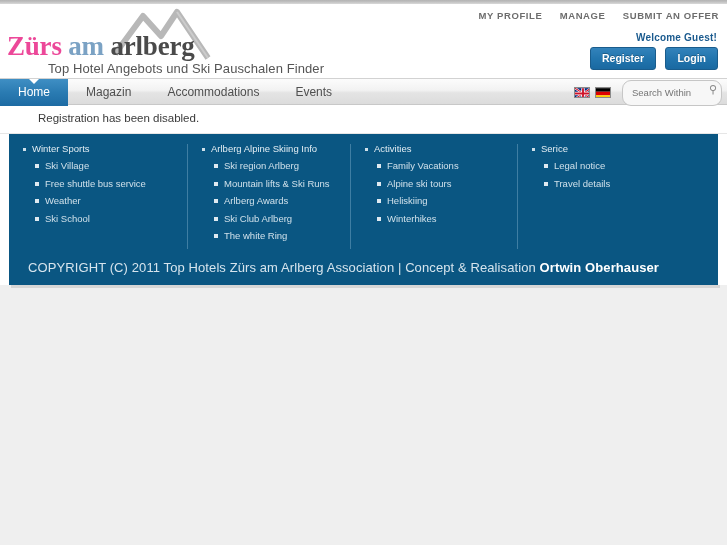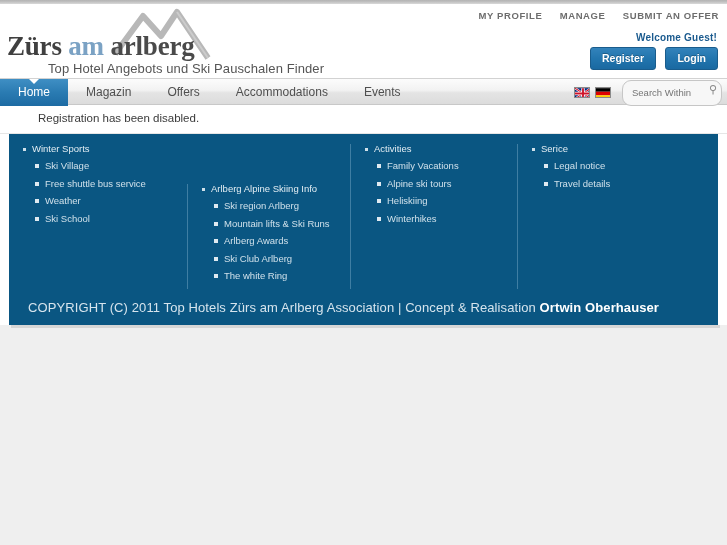--- a/index.html
+++ b/index.html
@@ -36,21 +36,21 @@
   }
   #logo-wordmark {
     position: absolute; left: 2px; top: 25px;
     font-family: "Liberation Serif", serif;
     font-size: 27px;
     font-weight: bold;
     letter-spacing: -0.2px;
     white-space: nowrap;
     line-height: 1;
   }
-  #logo-wordmark .w1 { color: #404040; }
+  #logo-wordmark .w1 { color: #ec4899; }
   #logo-wordmark .w2 { color: #7ba2c4; }
   #logo-wordmark .w3 { color: #4a4a4a; }
   #logo-tagline {
     position: absolute; left: 3px; top: 53px;
     font-size: 13px;
     color: #555555;
     white-space: nowrap;
     letter-spacing: 0.1px;
     margin-left: 40px;
   }
@@ -194,21 +194,21 @@
   #footcols {
     display: flex;
     padding: 0 0 8px 0;
   }
   .footcol {
     position: relative;
     padding: 0 10px 0 14px;
   }
   .footcol + .footcol { border-left: 1px solid #3f7ea3; }
   .footcol.c1 { width: 178px; }
-  .footcol.c2 { width: 163px; margin-top: 40px; }
+  .footcol.c2 { width: 163px; }
   .footcol.c3 { width: 167px; }
   .footcol.c4 { width: 191px; }
   .foothead {
     font-size: 9.5px;
     color: #e2edf3;
     margin-bottom: 7px;
     position: relative;
     padding-left: 9px;
     line-height: 1.1;
     cursor: pointer;
@@ -283,21 +283,20 @@
     <div id="authbtns">
       <span class="btn">Register</span>
       <span class="btn">Login</span>
     </div>
   </div>
 
   <div id="nav">
     <div id="navitems">
       <div class="navitem active">Home</div>
       <div class="navitem">Magazin</div>
-      <div class="navitem">Offers</div>
       <div class="navitem">Accommodations</div>
       <div class="navitem">Events</div>
     </div>
 
     <div id="navright">
       <span class="flag">
         <svg width="16" height="11" viewBox="0 0 60 40">
           <rect width="60" height="40" fill="#00247d"></rect>
           <path d="M0,0 L60,40 M60,0 L0,40" stroke="#ffffff" stroke-width="8"></path>
           <path d="M0,0 L60,40 M60,0 L0,40" stroke="#cf142b" stroke-width="4"></path>

